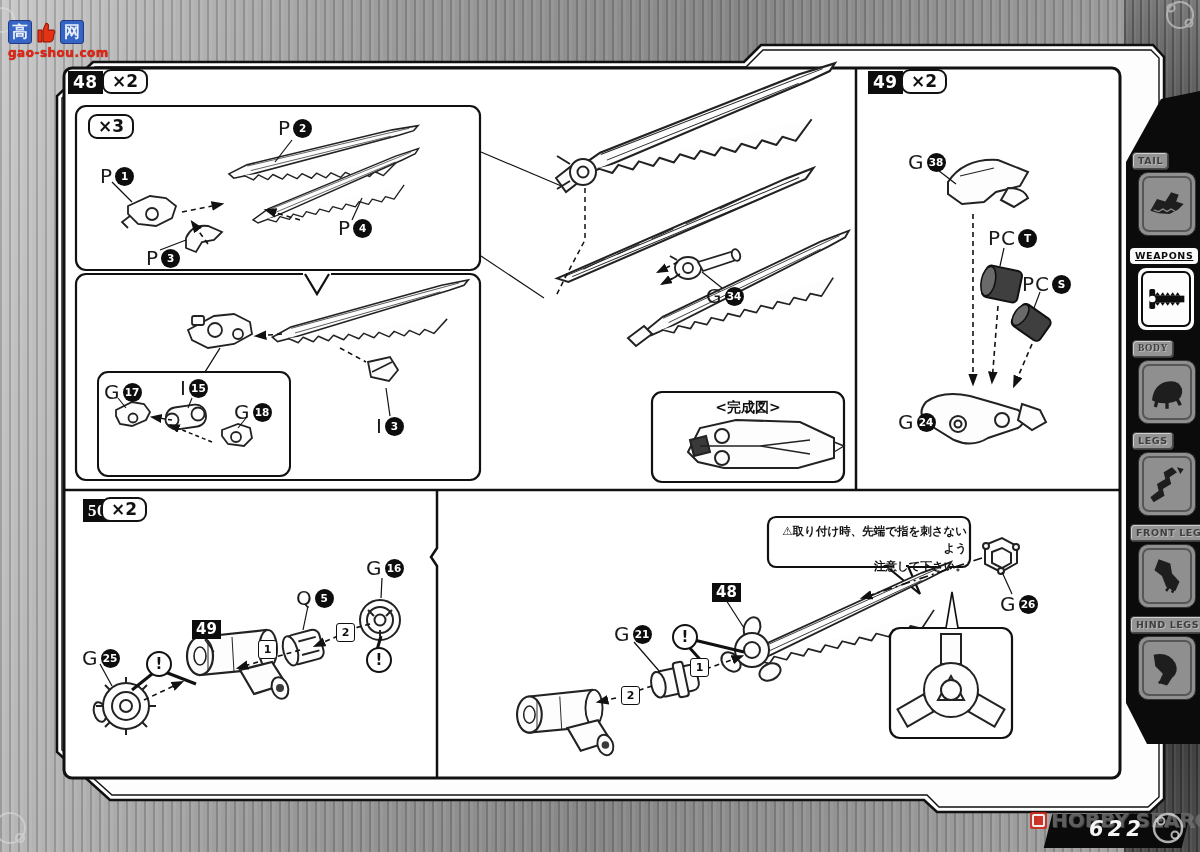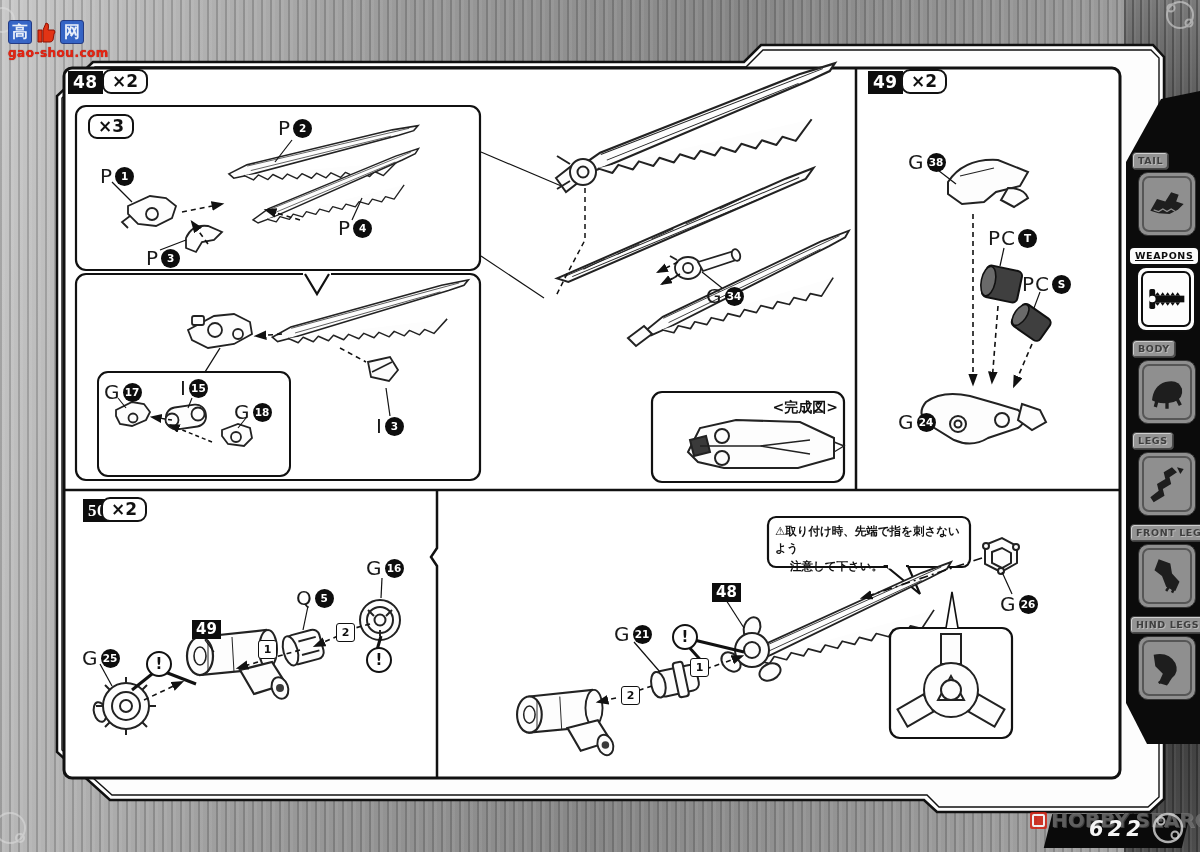--- a/index.html
+++ b/index.html
@@ -24,24 +24,24 @@
     line-height:1;padding:2px 4px;}
   
   .plabel{position:absolute;display:flex;align-items:center;gap:2px;color:#1a1a1a;}
   .plabel .pfx{font-size:20px;font-weight:400;letter-spacing:1px;}
   .pnum{width:19px;height:19px;border-radius:50%;background:#0d0d0d;color:#fff;
     display:flex;align-items:center;justify-content:center;font-weight:700;font-size:10.5px;line-height:1;}
   .otag{position:absolute;width:17px;height:17px;border:1.5px solid #111;border-radius:3px;background:#fff;
     display:flex;align-items:center;justify-content:center;font-weight:700;font-size:11px;color:#111;}
   .alert{position:absolute;width:22px;height:22px;border:2.5px solid #111;border-radius:50%;background:#fff;
     display:flex;align-items:center;justify-content:center;font-weight:800;font-size:15px;color:#111;}
-  .kansei{position:absolute;left:658px;top:399px;width:180px;text-align:right;
+  .kansei{position:absolute;left:658px;top:399px;width:180px;text-align:center;
     font-weight:700;font-size:14px;color:#111;}
   .warn{position:absolute;left:775px;top:523px;width:192px;font-weight:700;font-size:11.5px;
-    line-height:1.5;color:#111;}
+    line-height:1.5;color:#111;text-align:right;}
   .warn .l2{padding-left:15px;}
   
   .tabplate{position:absolute;border-radius:4px;background:#949494;border:1px solid #3c3c3c;
     box-shadow:inset 1px 1px 0 #cfcfcf, inset -1px -1px 0 #4a4a4a;
     color:#3f3f3f;font-weight:700;font-size:9.5px;letter-spacing:.6px;line-height:1;
     padding:3px 5px;text-shadow:1px 1px 0 rgba(255,255,255,.35);white-space:nowrap;}
   .tabplate.active{background:#fbfbfb;border:2px solid #0d0d0d;color:#0d0d0d;border-radius:6px;
     box-shadow:none;text-shadow:none;}
   .tabtile{position:absolute;width:56px;height:62px;border-radius:10px;background:#8f8f8f;
     border:1.5px solid #333;display:flex;align-items:center;justify-content:center;}
@@ -490,21 +490,21 @@
       <svg width="40" height="40" viewBox="0 0 48 48">
         <rect x="10" y="20" width="36" height="8" fill="#0d0d0d"></rect>
         <path d="M10,20 l4,-4 3,4 3,-4 3,4 3,-4 3,4 3,-4 3,4 3,-4 3,4 z" fill="#0d0d0d"></path>
         <path d="M10,28 l4,4 3,-4 3,4 3,-4 3,4 3,-4 3,4 3,-4 3,4 3,-4 z" fill="#0d0d0d"></path>
         <rect x="4" y="12" width="7" height="24" rx="2" fill="#0d0d0d"></rect>
         <circle cx="7.5" cy="24" r="4" fill="#fff"></circle>
       </svg>
     </div>
   </div>
 
-  <div class="tabplate" style="left:1132px;top:340px;">BODY</div>
+  <div class="tabplate" style="left:1132px;top:340px;font-family:Liberation Serif, serif;">BODY</div>
   <div class="tabtile" style="left:1138px;top:360px;">
     <div class="inner">
       <svg width="40" height="40" viewBox="0 0 48 48">
         <path d="M6,34 q2,-18 16,-22 q16,-4 20,8 q2,12 -10,16 q-16,4 -26,-2 z" fill="#1e1e1e"></path>
         <path d="M12,34 l-2,8 M24,36 l0,8 M36,32 l4,8" stroke="#1e1e1e" stroke-width="4"></path>
       </svg>
     </div>
   </div>
 
   <div class="tabplate" style="left:1132px;top:432px;">LEGS</div>

